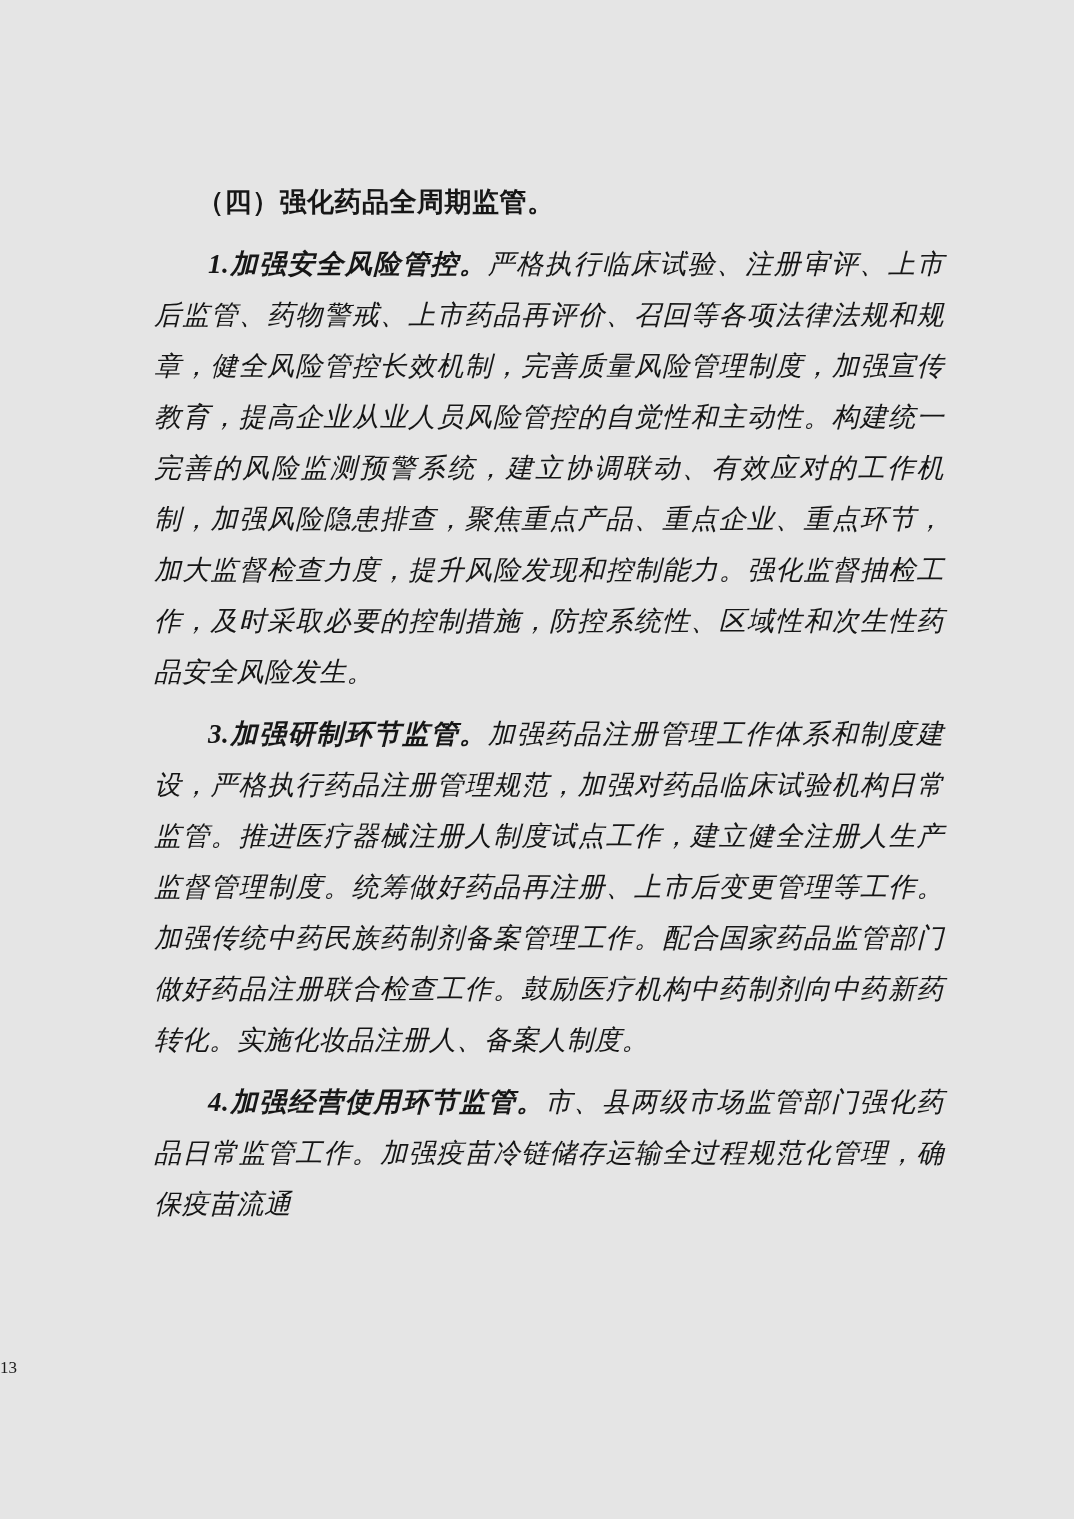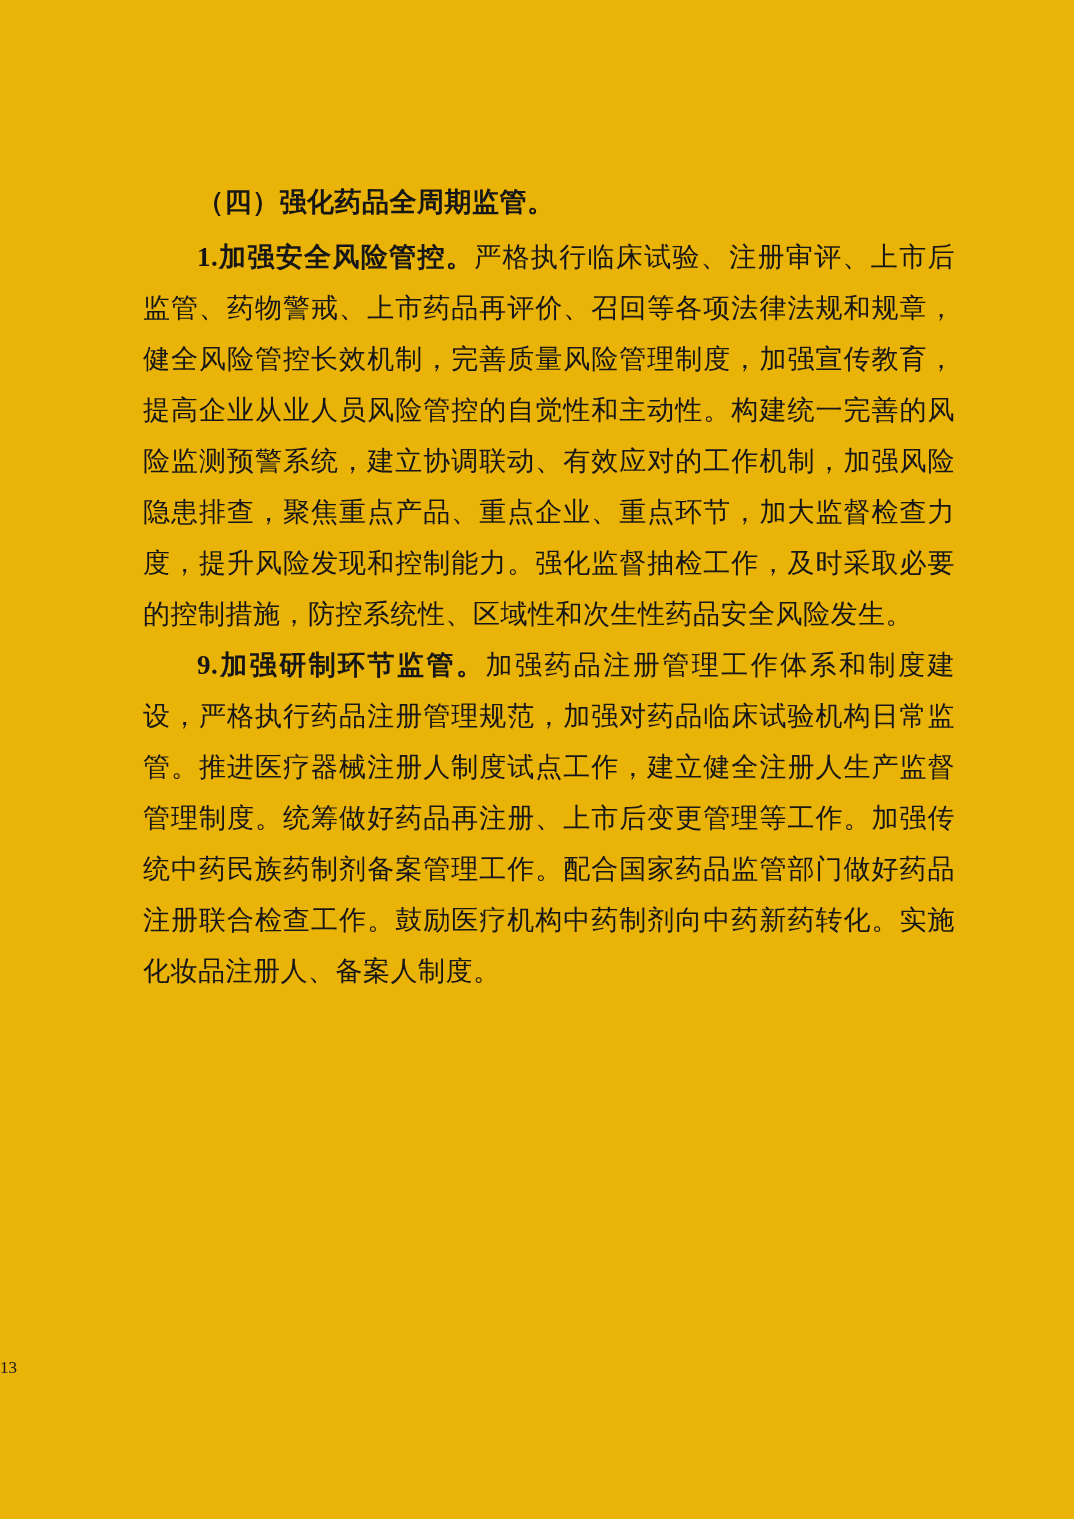--- a/index.html
+++ b/index.html
@@ -4,21 +4,21 @@
 <style>
   html, body {
     margin: 0;
     padding: 0;
     background: #ffffff;
   }
   .page {
     position: relative;
     width: 1074px;
     height: 1519px;
-    background: #eab308;
+    background: #e5e5e5;
     overflow: hidden;
     font-family: "Liberation Serif", "DejaVu Serif", serif;
     color: #161616;
   }
   .content {
     position: absolute;
     left: 143px;
     top: 177px;
     width: 812px;
     font-size: 27px;
@@ -26,22 +26,23 @@
     text-align: justify;
     letter-spacing: 0.5px;
   }
   .section-heading {
     font-weight: bold;
     font-size: 27px;
     text-indent: 54px;
     margin: 0 0 4px 0;
   }
   p.para {
-    margin: 0;
+    margin: 11px;
     text-indent: 54px;
+    font-style: italic;
   }
   .lead {
     font-weight: bold;
   }
   .page-number {
     position: absolute;
     left: 0;
     top: 1356px;
     width: 100%;
     text-align: left;
@@ -53,20 +54,21 @@
 </head>
 <body>
 
 <div class="page">
   <div class="content">
 
     <h2 class="section-heading">（四）强化药品全周期监管。</h2>
 
     <p class="para"><span class="lead">1.加强安全风险管控。</span><span>严格执行临床试验、注册审评、上市后监管、药物警戒、上市药品再评价、召回等各项法律法规和规章，健全风险管控长效机制，完善质量风险管理制度，加强宣传教育，提高企业从业人员风险管控的自觉性和主动性。构建统一完善的风险监测预警系统，建立协调联动、有效应对的工作机制，加强风险隐患排查，聚焦重点产品、重点企业、重点环节，加大监督检查力度，提升风险发现和控制能力。强化监督抽检工作，及时采取必要的控制措施，防控系统性、区域性和次生性药品安全风险发生。</span></p>
 
-    <p class="para"><span class="lead">9.加强研制环节监管。</span><span>加强药品注册管理工作体系和制度建设，严格执行药品注册管理规范，加强对药品临床试验机构日常监管。推进医疗器械注册人制度试点工作，建立健全注册人生产监督管理制度。统筹做好药品再注册、上市后变更管理等工作。加强传统中药民族药制剂备案管理工作。配合国家药品监管部门做好药品注册联合检查工作。鼓励医疗机构中药制剂向中药新药转化。实施化妆品注册人、备案人制度。</span></p>
+    <p class="para"><span class="lead">3.加强研制环节监管。</span><span>加强药品注册管理工作体系和制度建设，严格执行药品注册管理规范，加强对药品临床试验机构日常监管。推进医疗器械注册人制度试点工作，建立健全注册人生产监督管理制度。统筹做好药品再注册、上市后变更管理等工作。加强传统中药民族药制剂备案管理工作。配合国家药品监管部门做好药品注册联合检查工作。鼓励医疗机构中药制剂向中药新药转化。实施化妆品注册人、备案人制度。</span></p>
 
 
+    <p class="para"><span class="lead">4.加强经营使用环节监管。</span><span>市、县两级市场监管部门强化药品日常监管工作。加强疫苗冷链储存运输全过程规范化管理，确保疫苗流通</span></p>
 
   </div>
 
   <div class="page-number">13</div>
 </div>
 
 </body></html>

